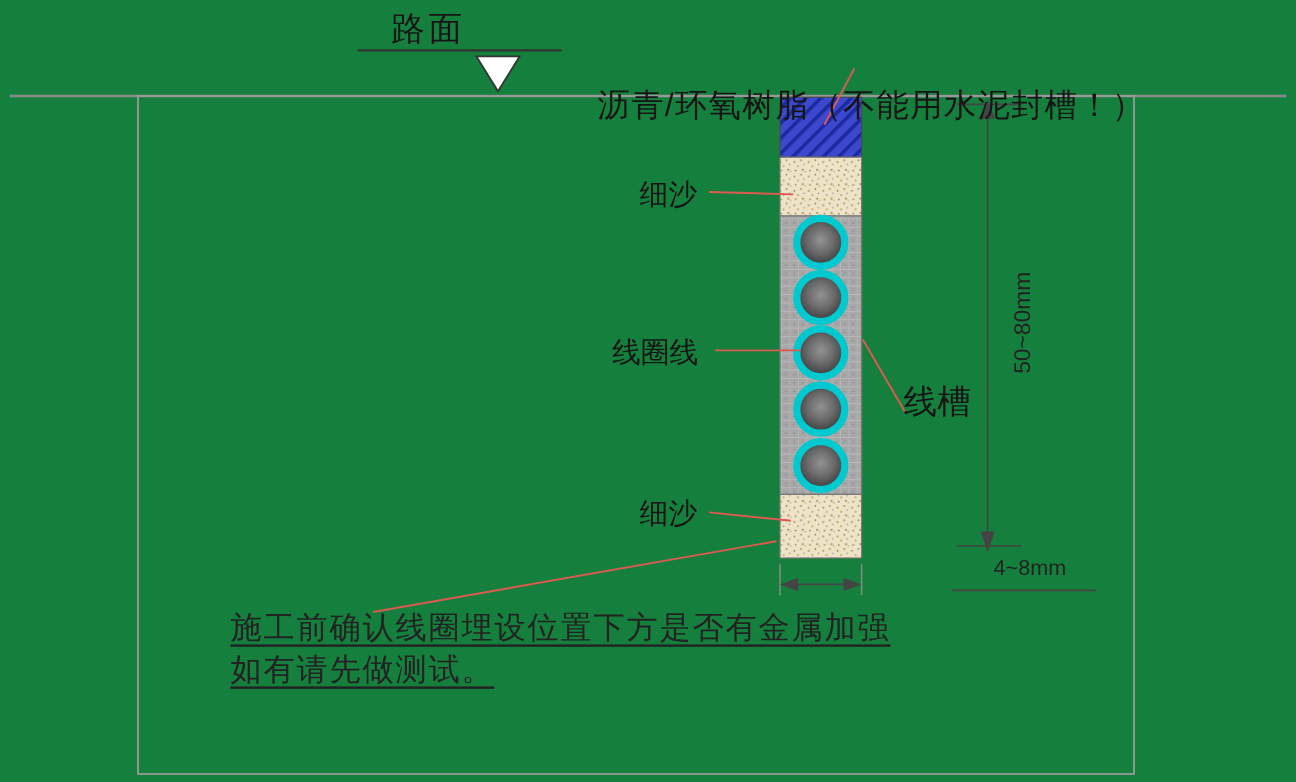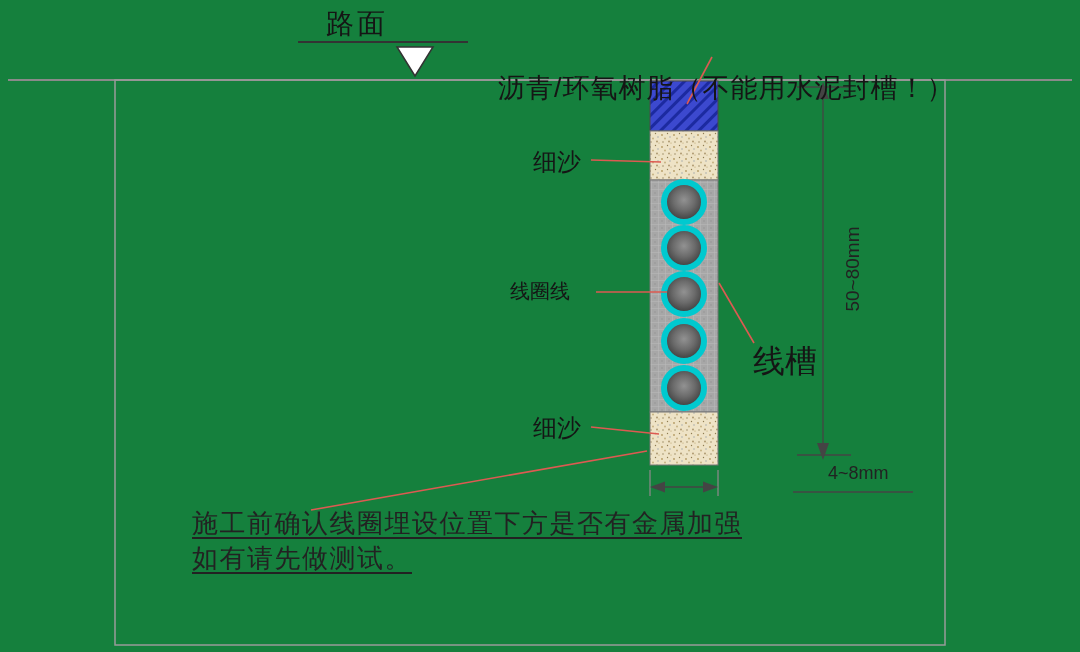--- a/index.html
+++ b/index.html
@@ -16,23 +16,23 @@
   .canvas{
     position:relative; width:1080px; height:652px;
     background:#15803d; overflow:hidden;
   }
   .canvas > svg{ position:absolute; left:0; top:0; }
   .lbl{ position:absolute; white-space:nowrap; color:#151515; }
   .road-surface{ left:326px; top:5px;  font-size:28px; letter-spacing:3px; }
   .seal-note   { left:498px; top:24px; font-size:27px; letter-spacing:1px;margin-top:46px; }
   .road-body   { left:252px; top:212px; font-size:46px; letter-spacing:8px; }
   .sand-top    { left:533px; top:146px; font-size:24px; }
-  .coil-wire   { left:510px; top:278px; font-size:20px; }
+  .coil-wire   { left:510px; top:278px; font-size:24px; }
   .sand-bottom { left:533px; top:412px; font-size:24px; }
-  .slot-label  { left:753px; top:340px; font-size:32px; }
+  .slot-label  { left:753px; top:316px; font-size:28px; }
   .dim-depth   { left:793px; top:258px; width:120px; text-align:center;
                  font-size:19px; color:#222; transform:rotate(-90deg); }
   .dim-width   { left:828px; top:463px; font-size:18px; color:#222; }
   .warning{
     position:absolute; left:180px; top:506px;
     font-size:26px; line-height:35px; letter-spacing:1.5px; color:#222;
   }
   .warning .wline{ text-decoration:underline; text-underline-offset:5px;margin-left:12px; }
 </style>
 </head>

